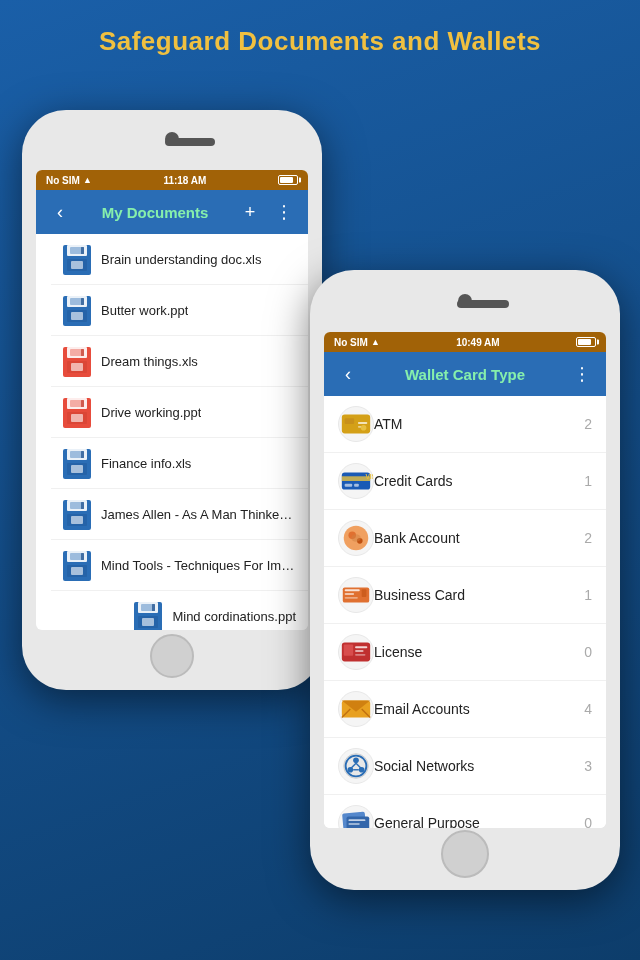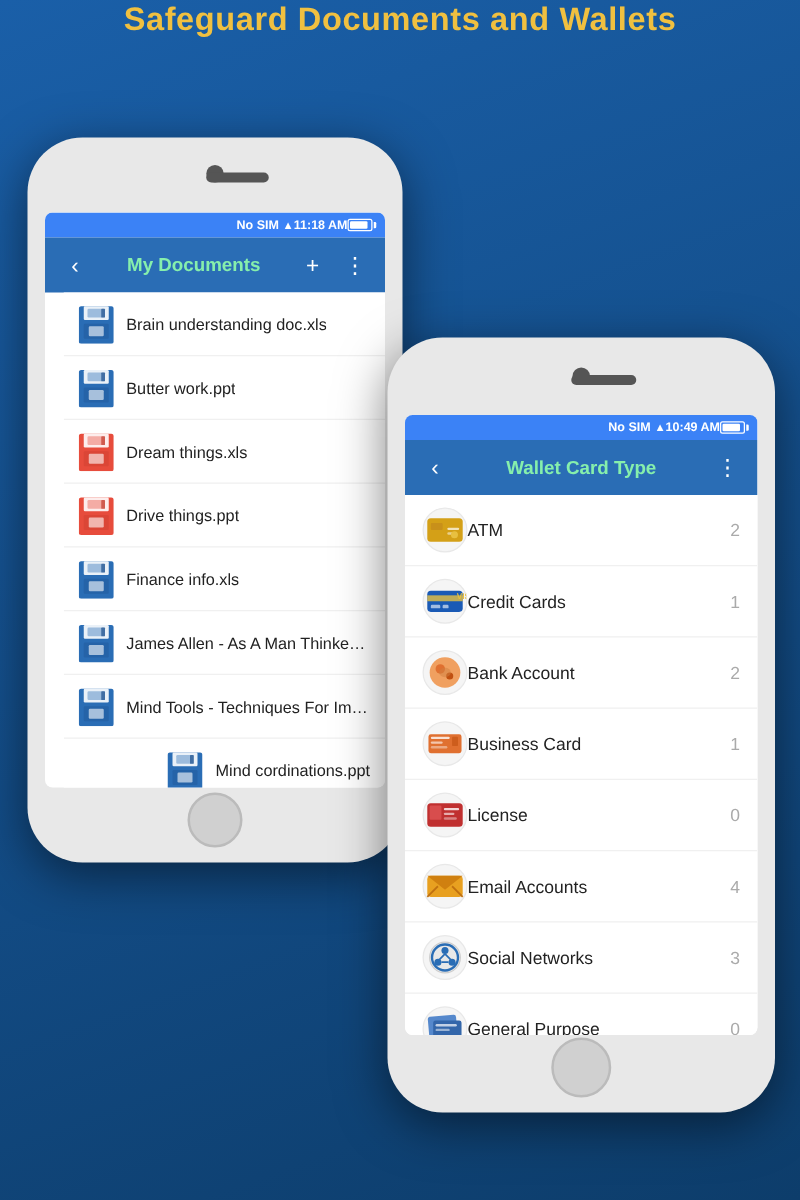--- a/index.html
+++ b/index.html
@@ -10,21 +10,21 @@
       font-family: -apple-system, 'Helvetica Neue', Arial, sans-serif;
       overflow: hidden;
       position: relative;
     }
 
     .headline {
       text-align: center;
       color: #f0c040;
       font-size: 26px;
       font-weight: 700;
-      padding-top: 0;
+      padding-top: 26px;
       padding-bottom: 10px;
       letter-spacing: 0.5px;
     }
 
     
     .phone {
       position: absolute;
       background: #e8e8e8;
       border-radius: 44px;
       box-shadow: 0 10px 40px rgba(0,0,0,0.5);
@@ -113,24 +113,24 @@
       transform: translateX(-50%);
       width: 48px; height: 48px;
       border-radius: 50%;
       border: 2px solid #bbb;
       background: #d0d0d0;
     }
 
     
     .status-bar {
       display: flex;
-      justify-content: flex-end;
+      justify-content: space-between;
       align-items: center;
       padding: 3px 10px;
-      background: #3b82f6;
+      background: #a16207;
       color: #fff;
       font-size: 10px;
       font-weight: 600;
       height: 20px;
     }
     .status-bar .signal {
       display: flex; align-items: center; gap: 3px;
     }
     .wifi-icon { font-size: 9px; }
     .battery {
@@ -321,21 +321,21 @@
     <div class="doc-icon">
       <svg viewBox="0 0 28 32" xmlns="http://www.w3.org/2000/svg">
         <rect x="0" y="2" width="28" height="30" rx="2" fill="#e74c3c"></rect>
         <rect x="4" y="2" width="20" height="11" rx="1" fill="#fff" opacity="0.9"></rect>
         <rect x="7" y="4" width="14" height="7" rx="1" fill="#e74c3c" opacity="0.4"></rect>
         <rect x="4" y="16" width="20" height="12" rx="1" fill="#c0392b" opacity="0.3"></rect>
         <rect x="8" y="18" width="12" height="8" rx="1" fill="#fff" opacity="0.6"></rect>
         <rect x="18" y="4" width="3" height="7" rx="0.5" fill="#c0392b" opacity="0.7"></rect>
       </svg>
     </div>
-    <span class="doc-name">Drive things.ppt</span>
+    <span class="doc-name">Drive working.ppt</span>
   </div>
           <div class="doc-item">
     <div class="doc-icon">
       <svg viewBox="0 0 28 32" xmlns="http://www.w3.org/2000/svg">
         <rect x="0" y="2" width="28" height="30" rx="2" fill="#2a6db5"></rect>
         <rect x="4" y="2" width="20" height="11" rx="1" fill="#fff" opacity="0.9"></rect>
         <rect x="7" y="4" width="14" height="7" rx="1" fill="#2a6db5" opacity="0.4"></rect>
         <rect x="4" y="16" width="20" height="12" rx="1" fill="#1a4d8a" opacity="0.3"></rect>
         <rect x="8" y="18" width="12" height="8" rx="1" fill="#fff" opacity="0.6"></rect>
         <rect x="18" y="4" width="3" height="7" rx="0.5" fill="#1a4d8a" opacity="0.7"></rect>

